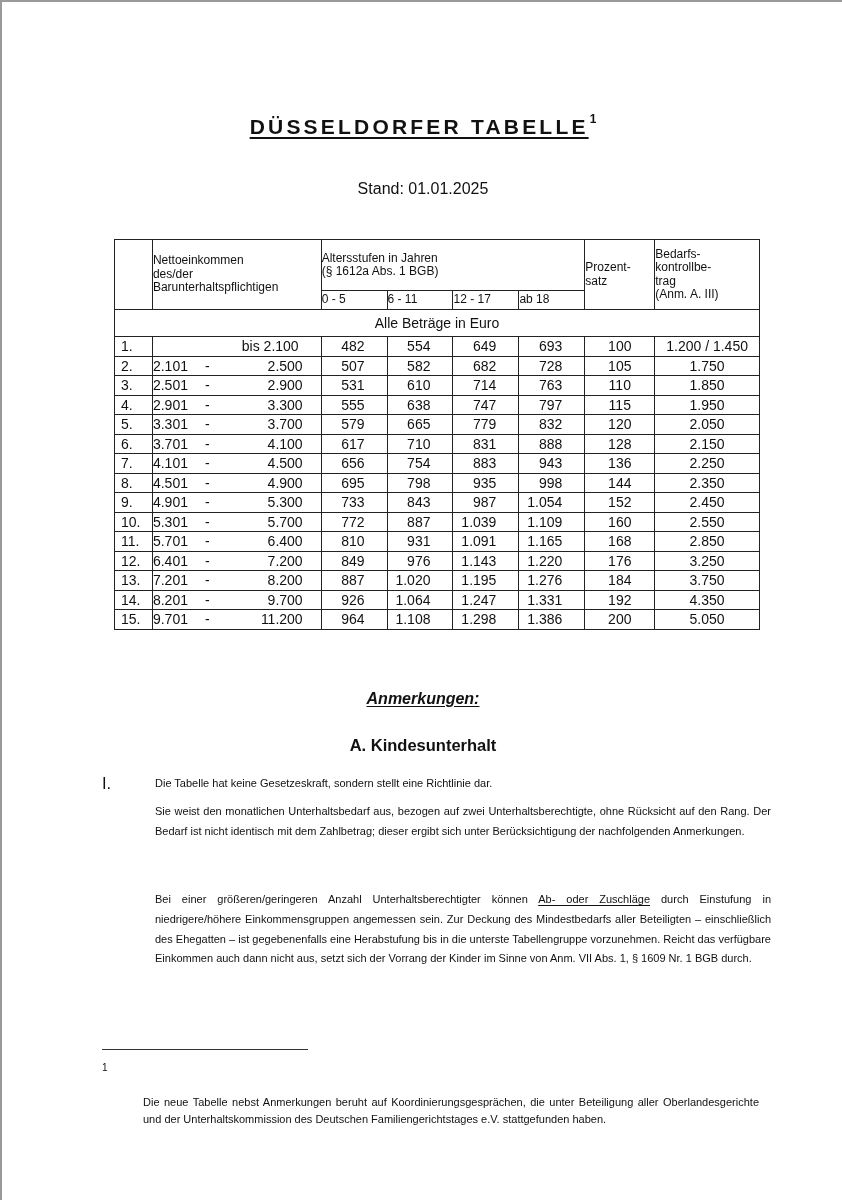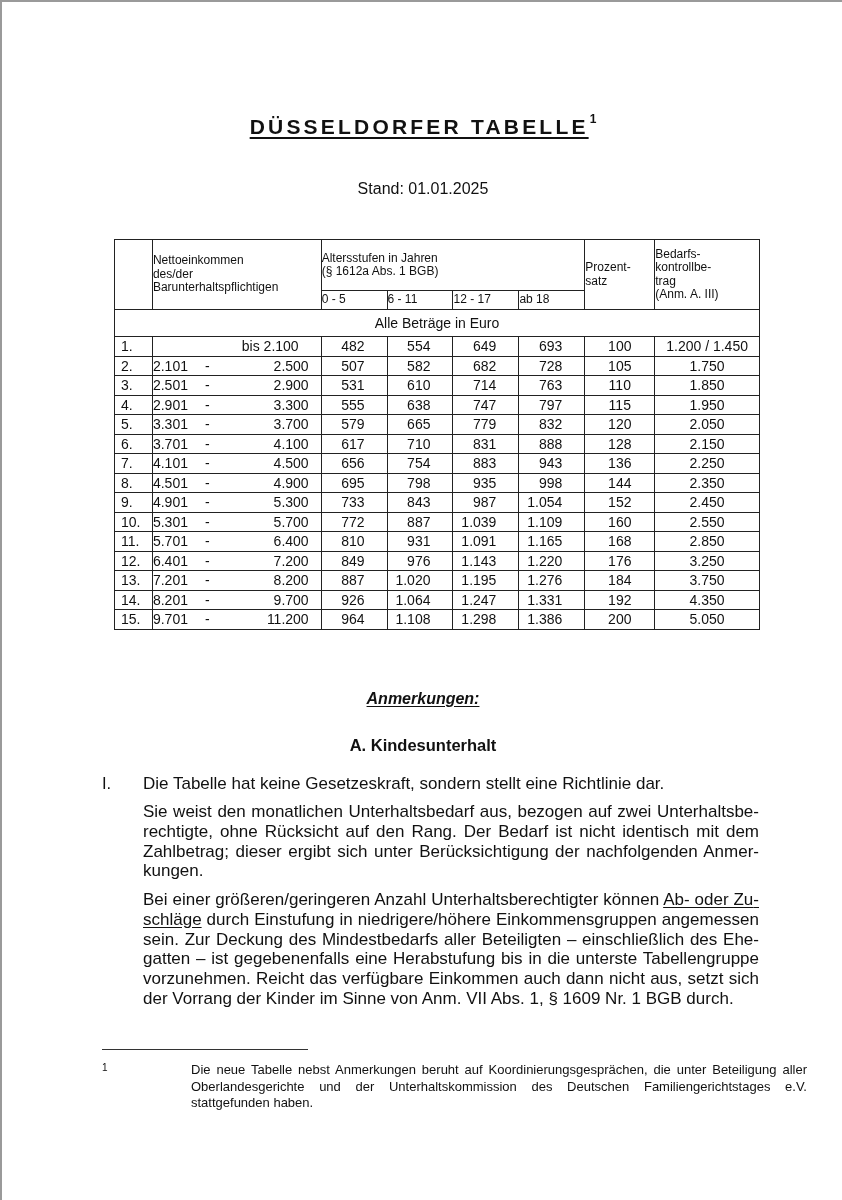--- a/index.html
+++ b/index.html
@@ -25,35 +25,35 @@
     table.dt th { text-align: left; vertical-align: middle; line-height: 1.12; font-size: 12px; }
     .h1 th { height: 50px; }
     .h2 th { height: 18px; margin-left: 12px; }
     .euro td { height: 26px; text-align: center; }
     .row td { height: 18.5px; text-align: center; }
     .row td.num { text-align: right; padding-right: 22px; }
     .row td.inc { text-align: left; padding-left: 0; position: relative; }
     .row td.idx { text-align: left; padding-left: 6px; }
     .inc .lo { display: inline-block; width: 40px; }
     .inc .dash { display: inline-block; width: 20px; margin-left: 12px; }
-    .inc .hi { position: absolute; right: 12px; top: 2px; }
+    .inc .hi { position: absolute; right: 18px; top: 2px; }
     .inc .bis { position: absolute; right: 22px; top: 2px; }
 
     .anm-h { position: absolute; left: 0; width: 842px; top: 688px; text-align: center; font-weight: bold; font-size: 16px; }
     .anm-h span { text-decoration: underline; text-underline-offset: 2px; font-style: italic; }
     .sec-h { position: absolute; left: 0; width: 842px; top: 734px; text-align: center; font-weight: bold; font-size: 16.5px; }
-    .body-text { position: absolute; left: 141px; width: 616px; font-size: 17px; line-height: 19.8px; text-align: justify; }
+    .body-text { position: absolute; left: 153px; width: 616px; font-size: 11px; line-height: 19.8px; text-align: justify; }
     .roman { position: absolute; left: 100px; top: 772px; font-size: 16.5px; }
     .p1 { top: 772px; }
     .p2 { top: 800px; }
     .p3 { top: 888px; }
     .u { text-decoration: underline; text-underline-offset: 2px; }
     .fn-rule { position: absolute; left: 100px; top: 1047px; width: 206px; border-top: 1px solid #333; }
     .fn-num { position: absolute; left: 100px; top: 1060px; font-size: 10px; }
-    .fn-text { position: absolute; left: 141px; top: 1060px; width: 616px; font-size: 13px; line-height: 16.6px; text-align: justify; margin-left: 48px; }
+    .fn-text { position: absolute; left: 141px; top: 1092px; width: 616px; font-size: 11px; line-height: 16.6px; text-align: justify; }
   </style>
 </head>
 <body>
 
 <div class="title">
   <span class="t">DÜSSELDORFER TABELLE</span><sup>1</sup>
 </div>
 <div class="stand">Stand: 01.01.2025</div>
 
 <table class="dt">

